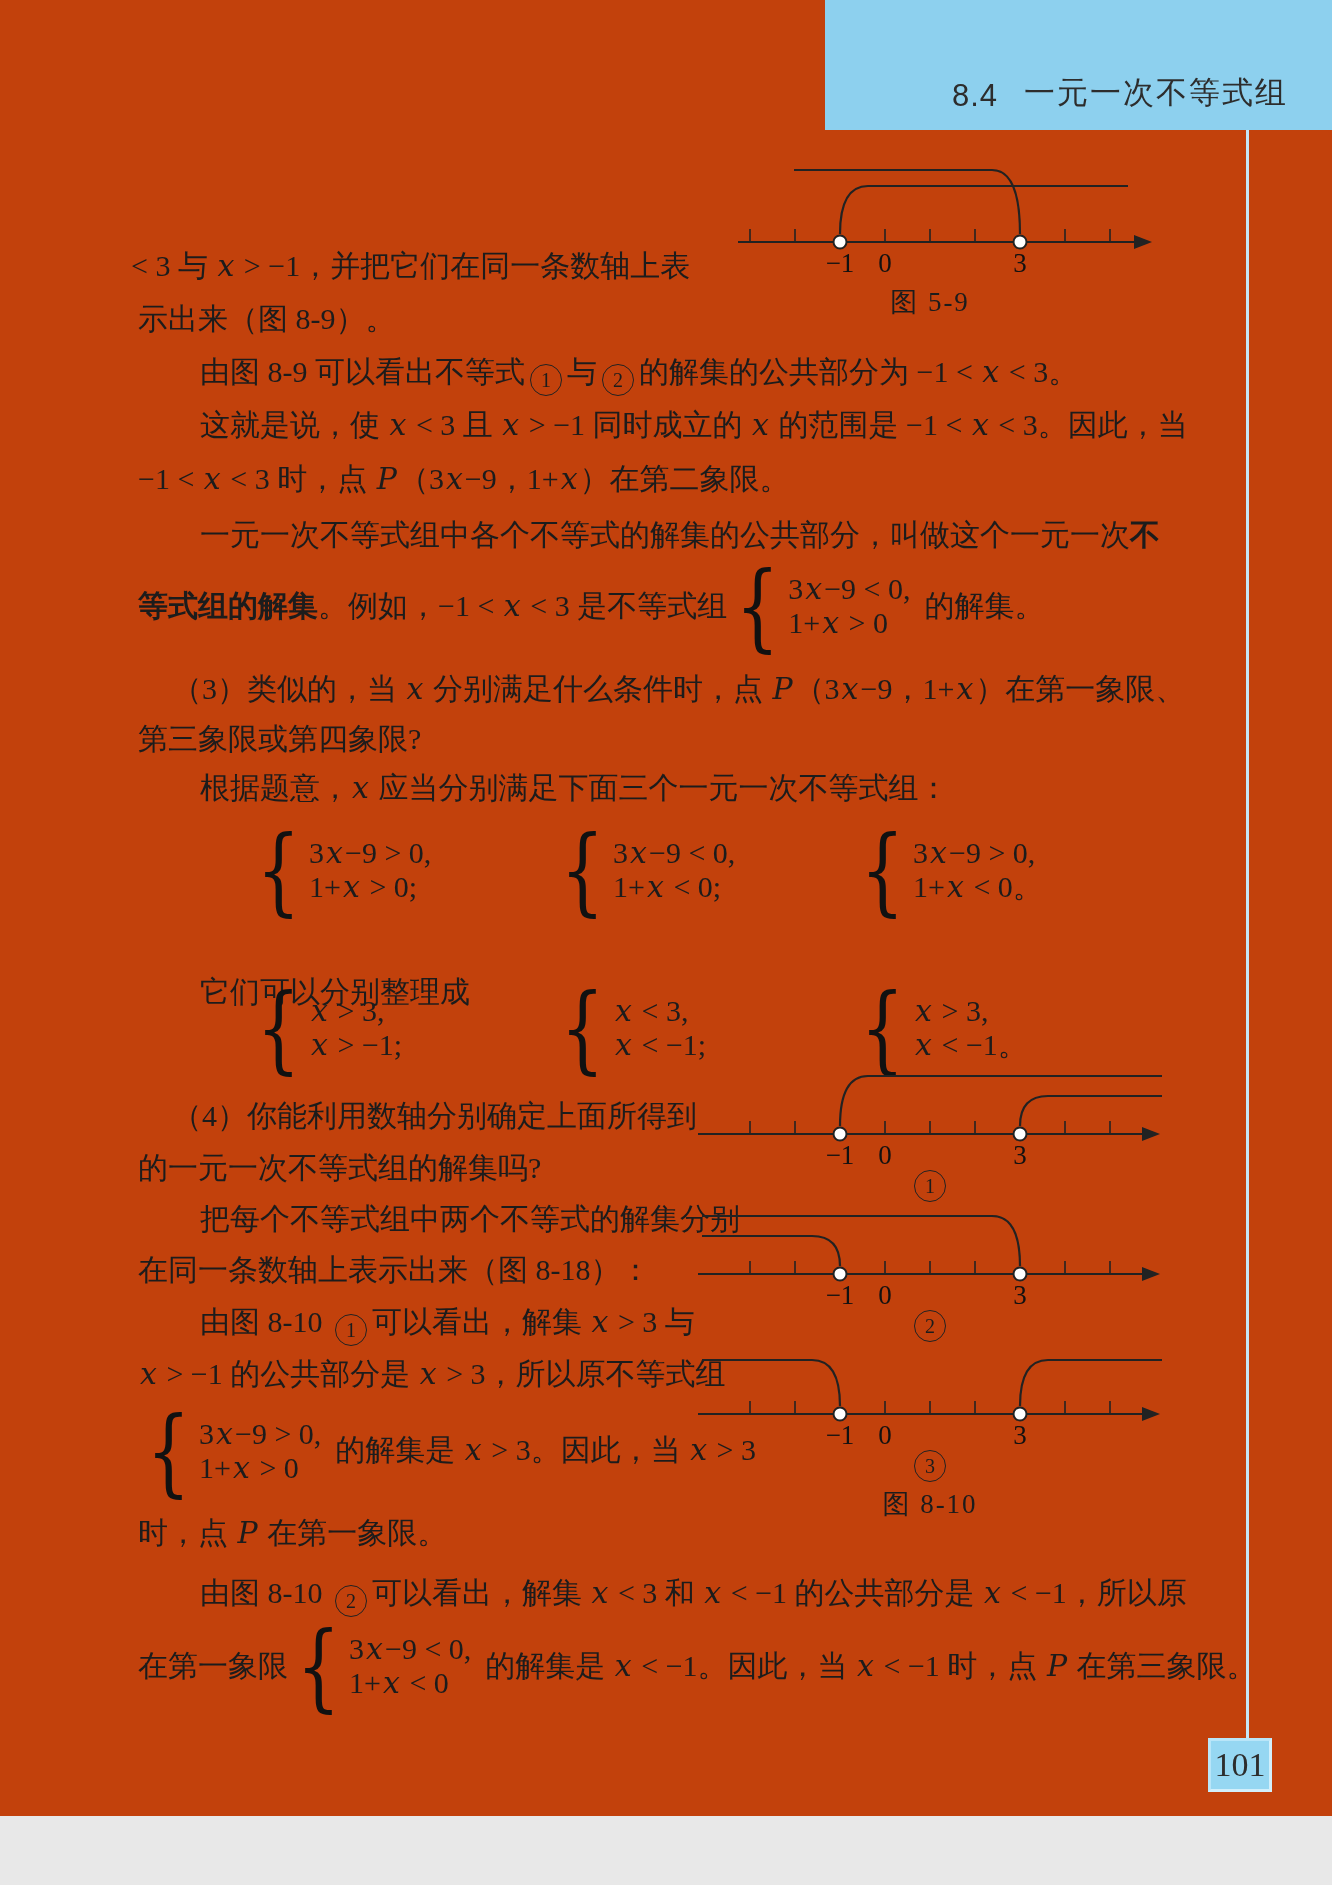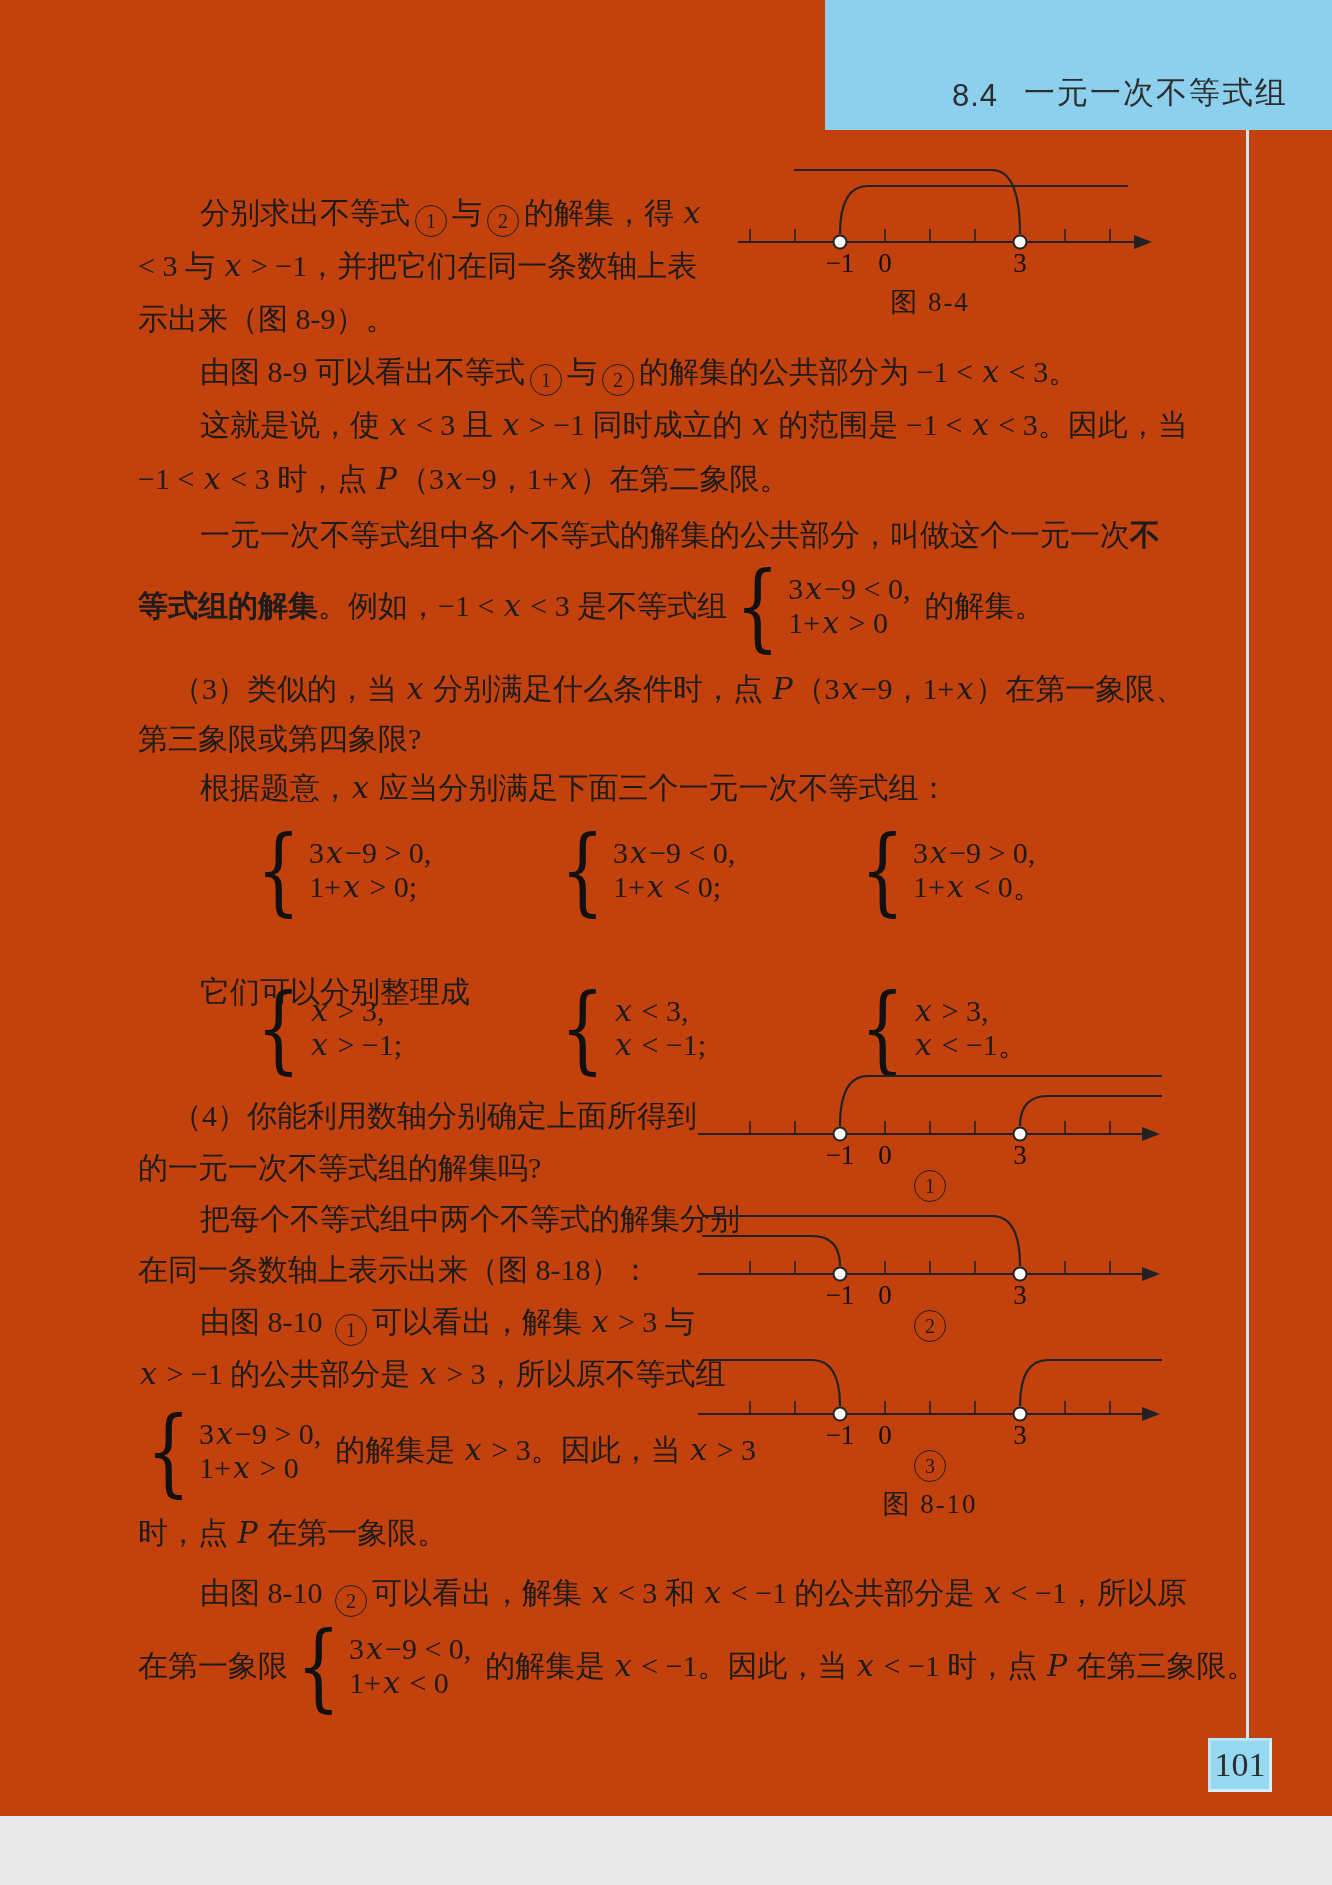--- a/index.html
+++ b/index.html
@@ -26,21 +26,21 @@
   
   .sys{display:flex;align-items:center;}
   .sys.abs{position:absolute;}
   .brace{font-size:96px;line-height:96px;font-family:"DejaVu Serif",serif;transform:scaleX(.72);
          transform-origin:center;color:#111;margin-right:0px;}
   .rows{display:flex;flex-direction:column;gap:0;}
   .row{font-size:30px;line-height:34px;white-space:nowrap;}
   #sysA1{left:248px;top:822px;} #sysA2{left:552px;top:822px;} #sysA3{left:852px;top:822px;}
   #sysB1{left:248px;top:980px;} #sysB2{left:552px;top:980px;} #sysB3{left:852px;top:980px;}
   
-  #l1{left:200px;top:192px;} #l2{left:138px;top:245px;} #l3{left:138px;top:298px;}
+  #l1{left:200px;top:192px;} #l2{left:131px;top:245px;} #l3{left:138px;top:298px;}
   #l4{left:200px;top:351px;} #l5{left:200px;top:404px;} #l6{left:138px;top:458px;}
   #l7{left:200px;top:514px;}
   #l8{left:138px;top:552px;height:108px;}
   #l9{left:172px;top:668px;} #l10{left:138px;top:718px;} #l11{left:200px;top:767px;}
   #l12{left:200px;top:928px;margin-top:43px;}
   #l13{left:172px;top:1095px;} #l14{left:138px;top:1147px;} #l15{left:200px;top:1198px;}
   #l16{left:138px;top:1249px;} #l17{left:200px;top:1301px;} #l18{left:138px;top:1353px;}
   #l19{left:138px;top:1398px;height:105px;}
   #l20{left:138px;top:1512px;}
   #l21{left:200px;top:1572px;}
@@ -60,21 +60,20 @@
 
 <div class="page">
 
   <div class="header-bar">
     <span class="sec-num">8.4</span>
     <span class="sec-title">一元一次不等式组</span>
   </div>
   <div class="vrule"></div>
   <div class="pagenum">101</div>
 
-  <div class="line" id="l1"><span>分别求出不等式</span><span class="circ">1</span><span>与</span><span class="circ">2</span><span>的解集，得 </span><span class="i">x</span></div>
   <div class="line" id="l2"><span>&lt; 3 与 </span><span class="i">x</span><span> &gt; −1，并把它们在同一条数轴上表</span></div>
   <div class="line" id="l3"><span>示出来（图 8-9）。</span></div>
   <div class="line" id="l4"><span>由图 8-9 可以看出不等式</span><span class="circ">1</span><span>与</span><span class="circ">2</span><span>的解集的公共部分为 −1 &lt; </span><span class="i">x</span><span> &lt; 3。</span></div>
   <div class="line" id="l5"><span>这就是说，使 </span><span class="i">x</span><span> &lt; 3 且 </span><span class="i">x</span><span> &gt; −1 同时成立的 </span><span class="i">x</span><span> 的范围是 −1 &lt; </span><span class="i">x</span><span> &lt; 3。因此，当</span></div>
   <div class="line" id="l6"><span>−1 &lt; </span><span class="i">x</span><span> &lt; 3 时，点 </span><span class="i">P</span><span>（3</span><span class="i">x</span><span>−9，1+</span><span class="i">x</span><span>）在第二象限。</span></div>
   <div class="line" id="l7"><span>一元一次不等式组中各个不等式的解集的公共部分，叫做这个一元一次</span><span class="b">不</span></div>
 
   <div class="mix" id="l8">
     <span><span class="b">等式组的解集</span><span>。例如，−1 &lt; </span><span class="i">x</span><span> &lt; 3 是不等式组</span></span>
     <span class="sys">
@@ -184,21 +183,21 @@
         <line x1="420" y1="79" x2="420" y2="91"></line>
       </g>
       <path d="M104 20 H302 Q330 20 330 84" fill="none" stroke="#222" stroke-width="2.2"></path>
       <path d="M150 84 Q150 36 178 36 H438" fill="none" stroke="#222" stroke-width="2.2"></path>
       <circle cx="150" cy="92" r="6.5" fill="#fff" stroke="#222" stroke-width="2"></circle>
       <circle cx="330" cy="92" r="6.5" fill="#fff" stroke="#222" stroke-width="2"></circle>
       <text x="150" y="122" text-anchor="middle">−1</text>
       <text x="195" y="122" text-anchor="middle">0</text>
       <text x="330" y="122" text-anchor="middle">3</text>
     </svg>
-    <div class="caption">图 8-4</div>
+    <div class="caption">图 5-9</div>
   </div>
 
   <div class="fig" id="fig810">
     <svg width="480" height="104" viewBox="0 0 480 104">
       <line x1="8" y1="70" x2="452" y2="70" stroke="#222" stroke-width="2"></line>
       <path d="M452 63 L470 70 L452 77 Z" fill="#222"></path>
       <g stroke="#222" stroke-width="1.6">
         <line x1="60" y1="57" x2="60" y2="69"></line>
           <line x1="105" y1="57" x2="105" y2="69"></line>
         <line x1="195" y1="57" x2="195" y2="69"></line>

